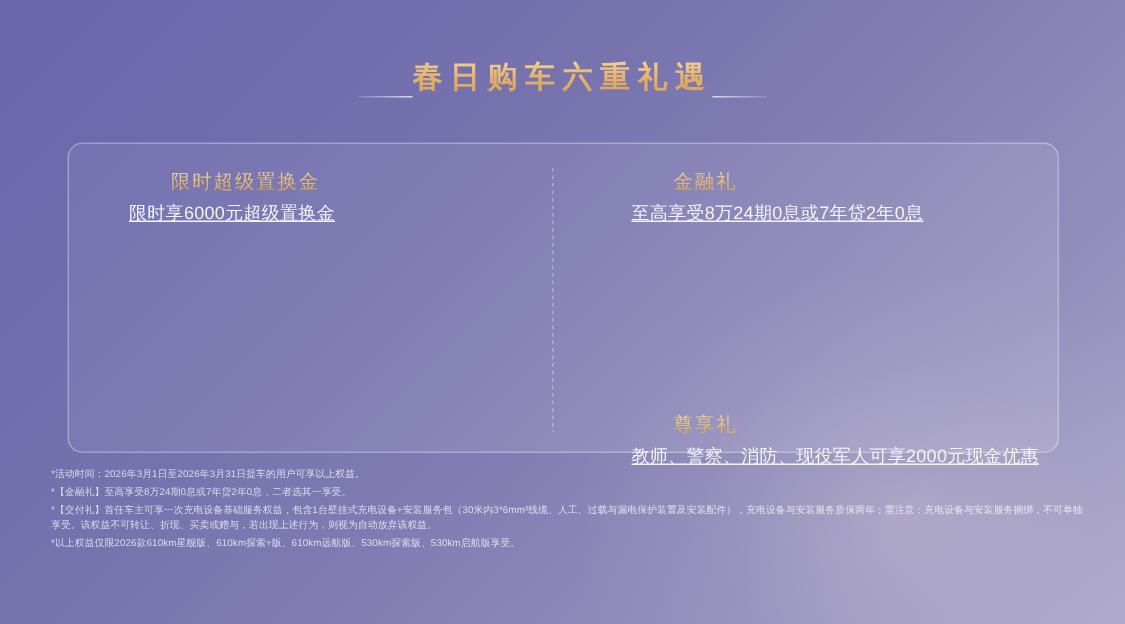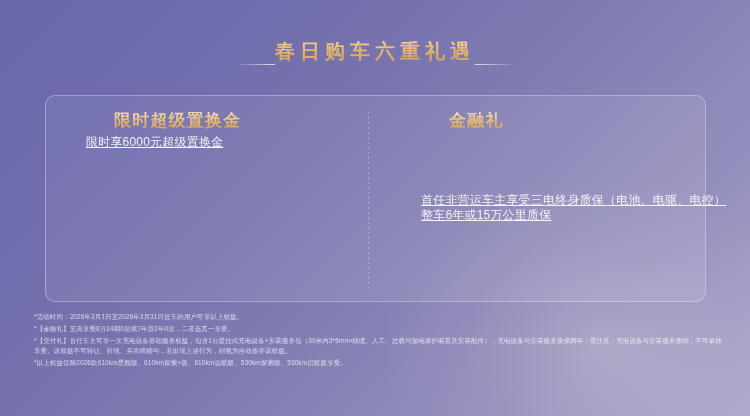--- a/index.html
+++ b/index.html
@@ -100,22 +100,22 @@
     top: 16px;
     width: 300px;
   }
   .col.left  { left: 40px; }
   .col.right { left: 375px; }
 
   .benefit { margin-bottom: 18px; }
   .benefit:last-child { margin-bottom: 0; }
 
   .benefit-title {
-    font-size: 17px;
-    font-weight: bold;
+    font-size: 13px;
+    font-weight: normal;
     letter-spacing: 1.2px;
     line-height: 18px;
     margin-bottom: 5px;
     color: #e6b96d;
     background: linear-gradient(180deg, #f6dca5 0%, #e4b36b 60%, #d79f54 100%);
     -webkit-background-clip: text;
     background-clip: text;
     -webkit-text-fill-color: transparent;
     white-space: nowrap;
     padding-left: 28px;
@@ -175,29 +175,34 @@
       </div>
 
 
 
     </div>
 
     <div class="col right">
 
       <div class="benefit r1">
         <div class="benefit-title">金融礼</div>
+        <div class="benefit-desc">
+          <span>至高享受8万24期0息或7年贷2年0息</span>
+        </div>
       </div>
 
       <div class="benefit r2">
+      </div>
+
+      <div class="benefit r3">
+        <div class="benefit-title">尊享礼</div>
         <div class="benefit-desc">
-          <span>首任非营运车主享受三电终身质保（电池、电驱、电控）</span>
-          <span>整车6年或15万公里质保</span>
+          <span>教师、警察、消防、现役军人可享2000元现金优惠</span>
         </div>
       </div>
-
 
     </div>
 
   </div>
 
   <div class="fineprint">
     <p>*活动时间：2026年3月1日至2026年3月31日提车的用户可享以上权益。</p>
     <p>*【金融礼】至高享受8万24期0息或7年贷2年0息，二者选其一享受。</p>
     <p>*【交付礼】首任车主可享一次充电设备基础服务权益，包含1台壁挂式充电设备+安装服务包（30米内3*6mm²线缆、人工、过载与漏电保护装置及安装配件），充电设备与安装服务质保两年；需注意：充电设备与安装服务捆绑，不可单独享受。该权益不可转让、折现、买卖或赠与，若出现上述行为，则视为自动放弃该权益。</p>
     <p>*以上权益仅限2026款610km星舰版、610km探索+版、610km远航版、530km探索版、530km启航版享受。</p>

